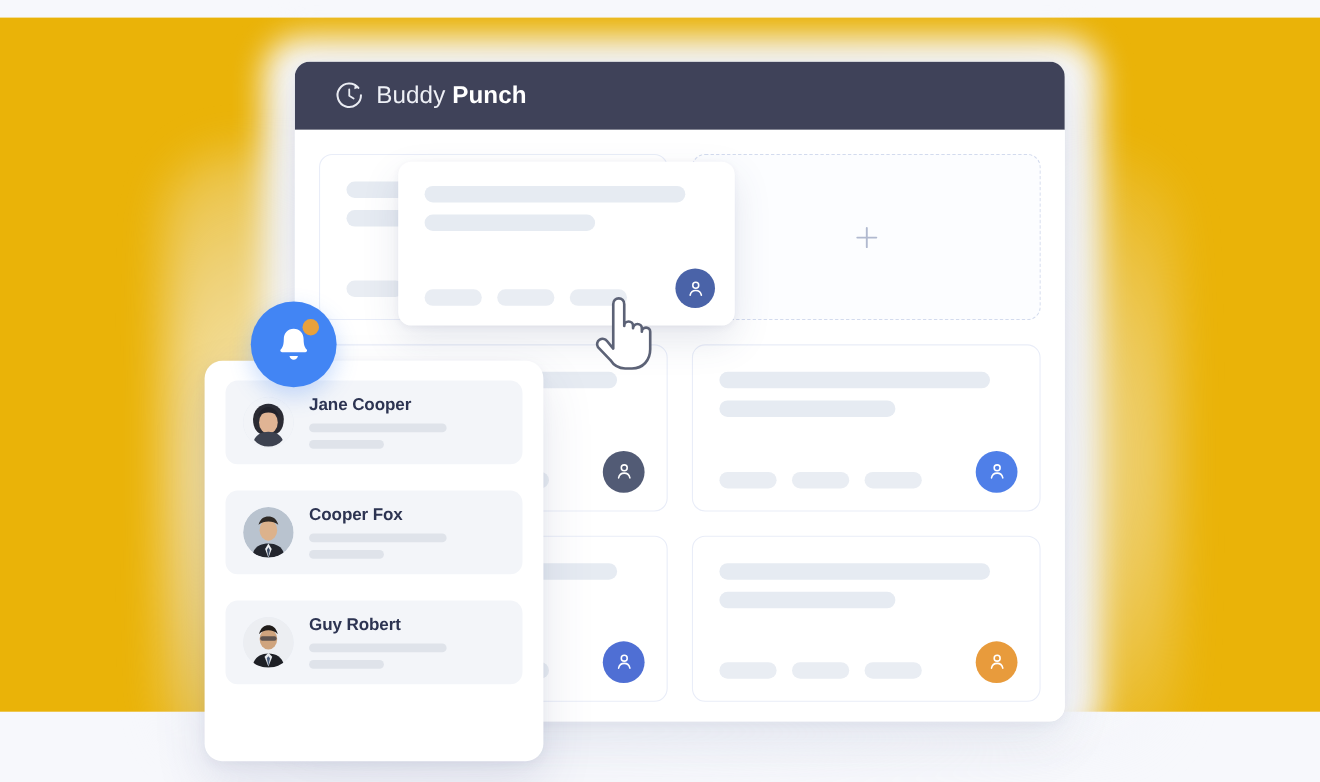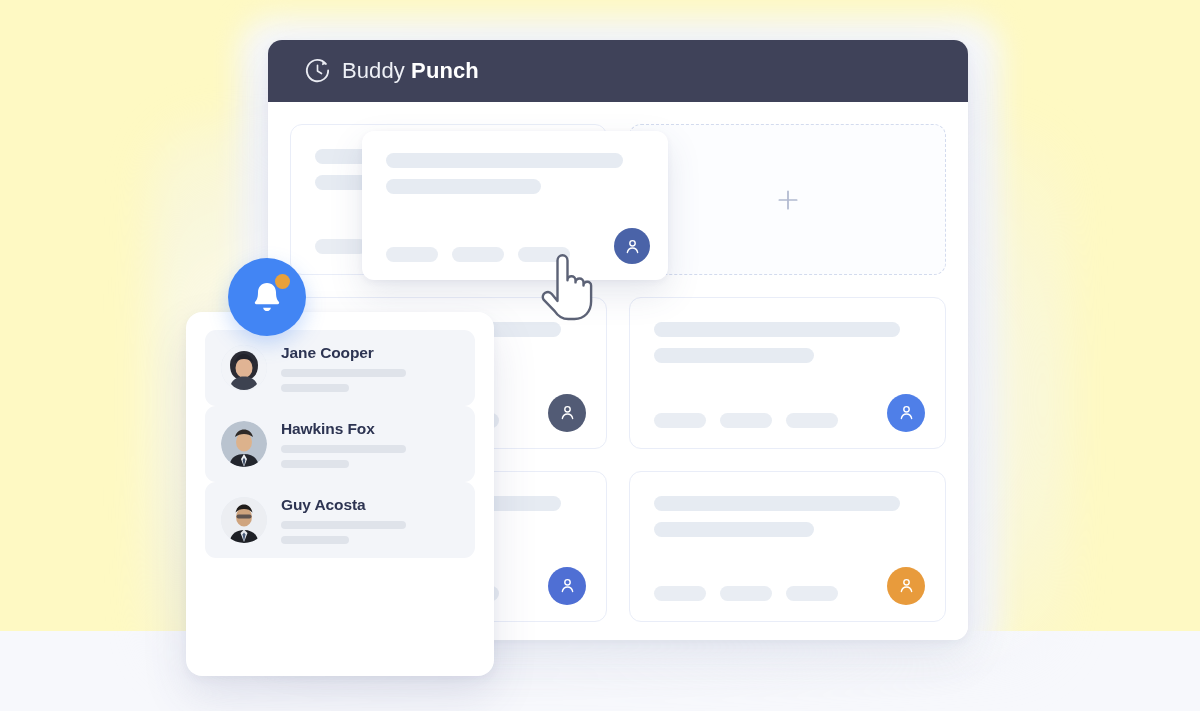--- a/index.html
+++ b/index.html
@@ -1,21 +1,21 @@
 <!DOCTYPE html>
 <html><head>
 <meta charset="utf-8">
 <style>
   * { margin:0; padding:0; box-sizing:border-box; }
   html, body {
     width:1200px; height:711px; overflow:hidden;
     font-family:"Liberation Sans", sans-serif;
     background:#f7f8fc;
   }
-  #stage { position:relative; width:1200px; height:631px; background:#fef9c3; }
+  #stage { position:relative; width:1200px; height:631px; background:#eab308;margin-top:16px; }
 
   
   .ambient {
     position:absolute; left:240px; top:18px; width:760px; height:640px;
     border-radius:34px;
     background:radial-gradient(ellipse at 50% 45%, #ffffff 0%, #f4f6fb 55%, #f7f8fc 100%);
     filter:blur(14px);
   }
   .ambient2 {
     position:absolute; left:150px; top:120px; width:920px; height:560px;
@@ -82,21 +82,21 @@
   .float-card .badge { right:18px; bottom:16px; width:36px; height:36px; }
 
   
   .cursor { position:absolute; left:534px; top:251px; width:62px; height:72px; }
 
   
   .notif-panel {
     position:absolute; left:186px; top:312px; width:308px; height:364px;
     background:#ffffff; border-radius:16px;
     box-shadow:0 20px 46px rgba(58,72,120,.13), 0 3px 10px rgba(58,72,120,.06);
-    padding:18px 19px; display:flex; flex-direction:column; gap:0;
+    padding:18px 19px; display:flex; flex-direction:column; gap:24px;
   }
   .notif-row {
     background:#f3f5f9; border-radius:11px; height:76px;
     display:flex; align-items:center; gap:14px; padding:0 16px;
   }
   .avatar {
     width:46px; height:46px; border-radius:50%; flex:none;
     background:#e8ecf3; position:relative; overflow:hidden;
   }
   .avatar .face { position:absolute; inset:0; }
@@ -291,41 +291,41 @@
         <svg class="face" viewBox="0 0 46 46">
           <circle cx="23" cy="23" r="23" fill="#b9c3cf"></circle>
           <ellipse cx="23" cy="21" rx="8" ry="9.5" fill="#dcb28c"></ellipse>
           <path d="M14 16c1.5-5.5 5-7.5 9-7.5s7.5 2 9 7.5c-3-2-5.5-3-9-3s-6 1-9 3z" fill="#2f2a26"></path>
           <path d="M9 42c1.5-6 7-9 14-9s12.5 3 14 9c-3.8 2.6-8.6 4-14 4s-10.2-1.4-14-4z" fill="#23262e"></path>
           <path d="M23 33l3 5-3 8-3-8z" fill="#eef1f5"></path>
           <path d="M23 36.5l1.4 2.5-1.4 6.5-1.4-6.5z" fill="#3b4a63"></path>
         </svg>
       </div>
       <div class="row-text">
-        <div class="row-name">Hawkins Fox</div>
+        <div class="row-name">Cooper Fox</div>
         <div class="row-sk a"></div>
         <div class="row-sk b"></div>
       </div>
     </div>
 
 
     <div class="notif-row">
       <div class="avatar">
         <svg class="face" viewBox="0 0 46 46">
           <circle cx="23" cy="23" r="23" fill="#eceef2"></circle>
           <ellipse cx="23" cy="20" rx="8" ry="9.5" fill="#cfa47e"></ellipse>
           <path d="M14.5 15.5C16 9.5 19.5 7.5 23 7.5s7 2 8.5 8c-2.5-2.5-5-3.5-8.5-3.5s-6 1-8.5 3.5z" fill="#201c1a"></path>
           <rect x="15.5" y="17.5" width="15" height="4" rx="2" fill="#3a3a42" opacity=".75"></rect>
           <path d="M9 43c1.5-6.5 7-10 14-10s12.5 3.5 14 10c-3.8 2-8.6 3-14 3s-10.2-1-14-3z" fill="#1e2026"></path>
           <path d="M23 32.5l3.5 3.5-3.5 9-3.5-9z" fill="#e7eaef"></path>
           <path d="M23 35.5l1.5 2-1.5 7-1.5-7z" fill="#4a5c7a"></path>
         </svg>
       </div>
       <div class="row-text">
-        <div class="row-name">Guy Acosta</div>
+        <div class="row-name">Guy Robert</div>
         <div class="row-sk a"></div>
         <div class="row-sk b"></div>
       </div>
     </div>
 
   </div>
 
   <div class="bell-btn">
     <svg viewBox="0 0 24 24" fill="#ffffff">
       <path d="M12 2.6c-3.6 0-6 2.7-6 6.2 0 4.1-1 5.4-1.9 6.4-.5.6-.1 1.6.8 1.6h14.2c.9 0 1.3-1 .8-1.6-.9-1-1.9-2.3-1.9-6.4 0-3.5-2.4-6.2-6-6.2z"></path>

